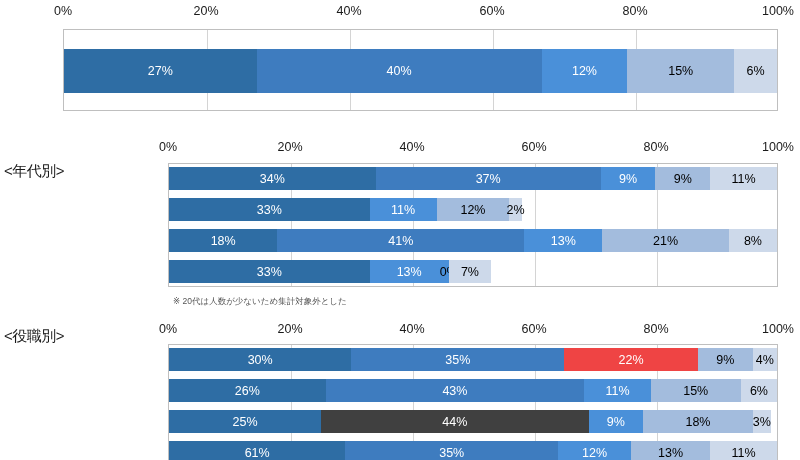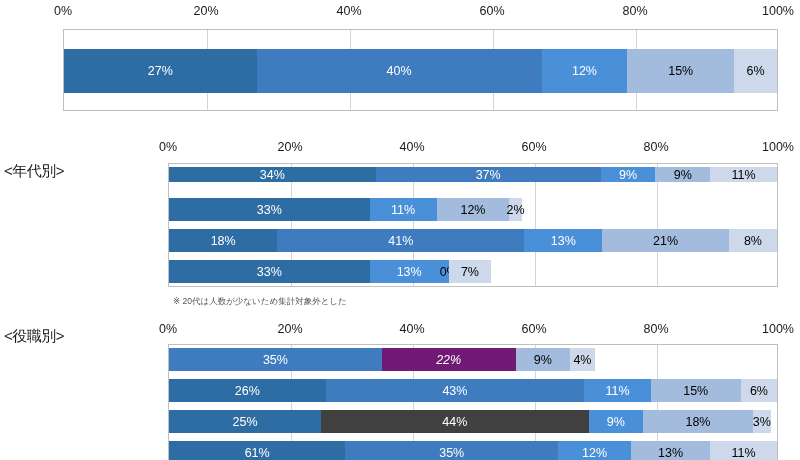--- a/index.html
+++ b/index.html
@@ -138,21 +138,21 @@
       <span class="axis-tick" style="left: 366px;">60%</span>
       <span class="axis-tick" style="left: 488px;">80%</span>
       <span class="axis-tick" style="left: 610px;">100%</span>
     </div>
 
   <div class="plot" id="plot2" style="left: 168px; top: 163px; width: 610px; height: 124px; border-color: rgb(191, 191, 191);">
       <div class="gridline" style="left: 122px; background: rgb(212, 212, 212);"></div>
       <div class="gridline" style="left: 244px; background: rgb(212, 212, 212);"></div>
       <div class="gridline" style="left: 366px; background: rgb(212, 212, 212);"></div>
       <div class="gridline" style="left: 488px; background: rgb(212, 212, 212);"></div>
-      <div class="bar-row" style="top: 3px; height: 15px;">
+      <div class="bar-row" style="top: 3px; height: 23px;">
         <div class="seg light-text" style="width: 34%; background: rgb(46, 109, 164);">
           <span>34%</span>
         </div>
         <div class="seg light-text" style="width: 37%; background: rgb(62, 124, 191);">
           <span>37%</span>
         </div>
         <div class="seg light-text" style="width: 9%; background: rgb(74, 144, 217);">
           <span>9%</span>
         </div>
         <div class="seg dark-text" style="width: 9%; background: rgb(163, 188, 221);">
@@ -227,24 +227,27 @@
       <span class="axis-tick" style="left: 488px;">80%</span>
       <span class="axis-tick" style="left: 610px;">100%</span>
     </div>
 
   <div class="plot" id="plot3" style="left: 168px; top: 344px; width: 610px; height: 120px; border-color: rgb(191, 191, 191);">
       <div class="gridline" style="left: 122px; background: rgb(212, 212, 212);"></div>
       <div class="gridline" style="left: 244px; background: rgb(212, 212, 212);"></div>
       <div class="gridline" style="left: 366px; background: rgb(212, 212, 212);"></div>
       <div class="gridline" style="left: 488px; background: rgb(212, 212, 212);"></div>
       <div class="bar-row" style="top: 3px; height: 23px;">
+        <div class="seg light-text" style="width: 30%; background: rgb(46, 109, 164);">
+          <span>30%</span>
+        </div>
         <div class="seg light-text" style="width: 35%; background: rgb(62, 124, 191);">
           <span>35%</span>
         </div>
-        <div class="seg light-text" style="width: 22%; background: #701a75; font-style: italic;">
+        <div class="seg light-text" style="width: 22%; background: #ef4444;">
           <span>22%</span>
         </div>
         <div class="seg dark-text" style="width: 9%; background: rgb(163, 188, 221);">
           <span>9%</span>
         </div>
         <div class="seg dark-text" style="width: 4%; background: rgb(205, 217, 234);">
           <span>4%</span>
         </div>
       </div>
       <div class="bar-row" style="top: 34px; height: 23px;">

